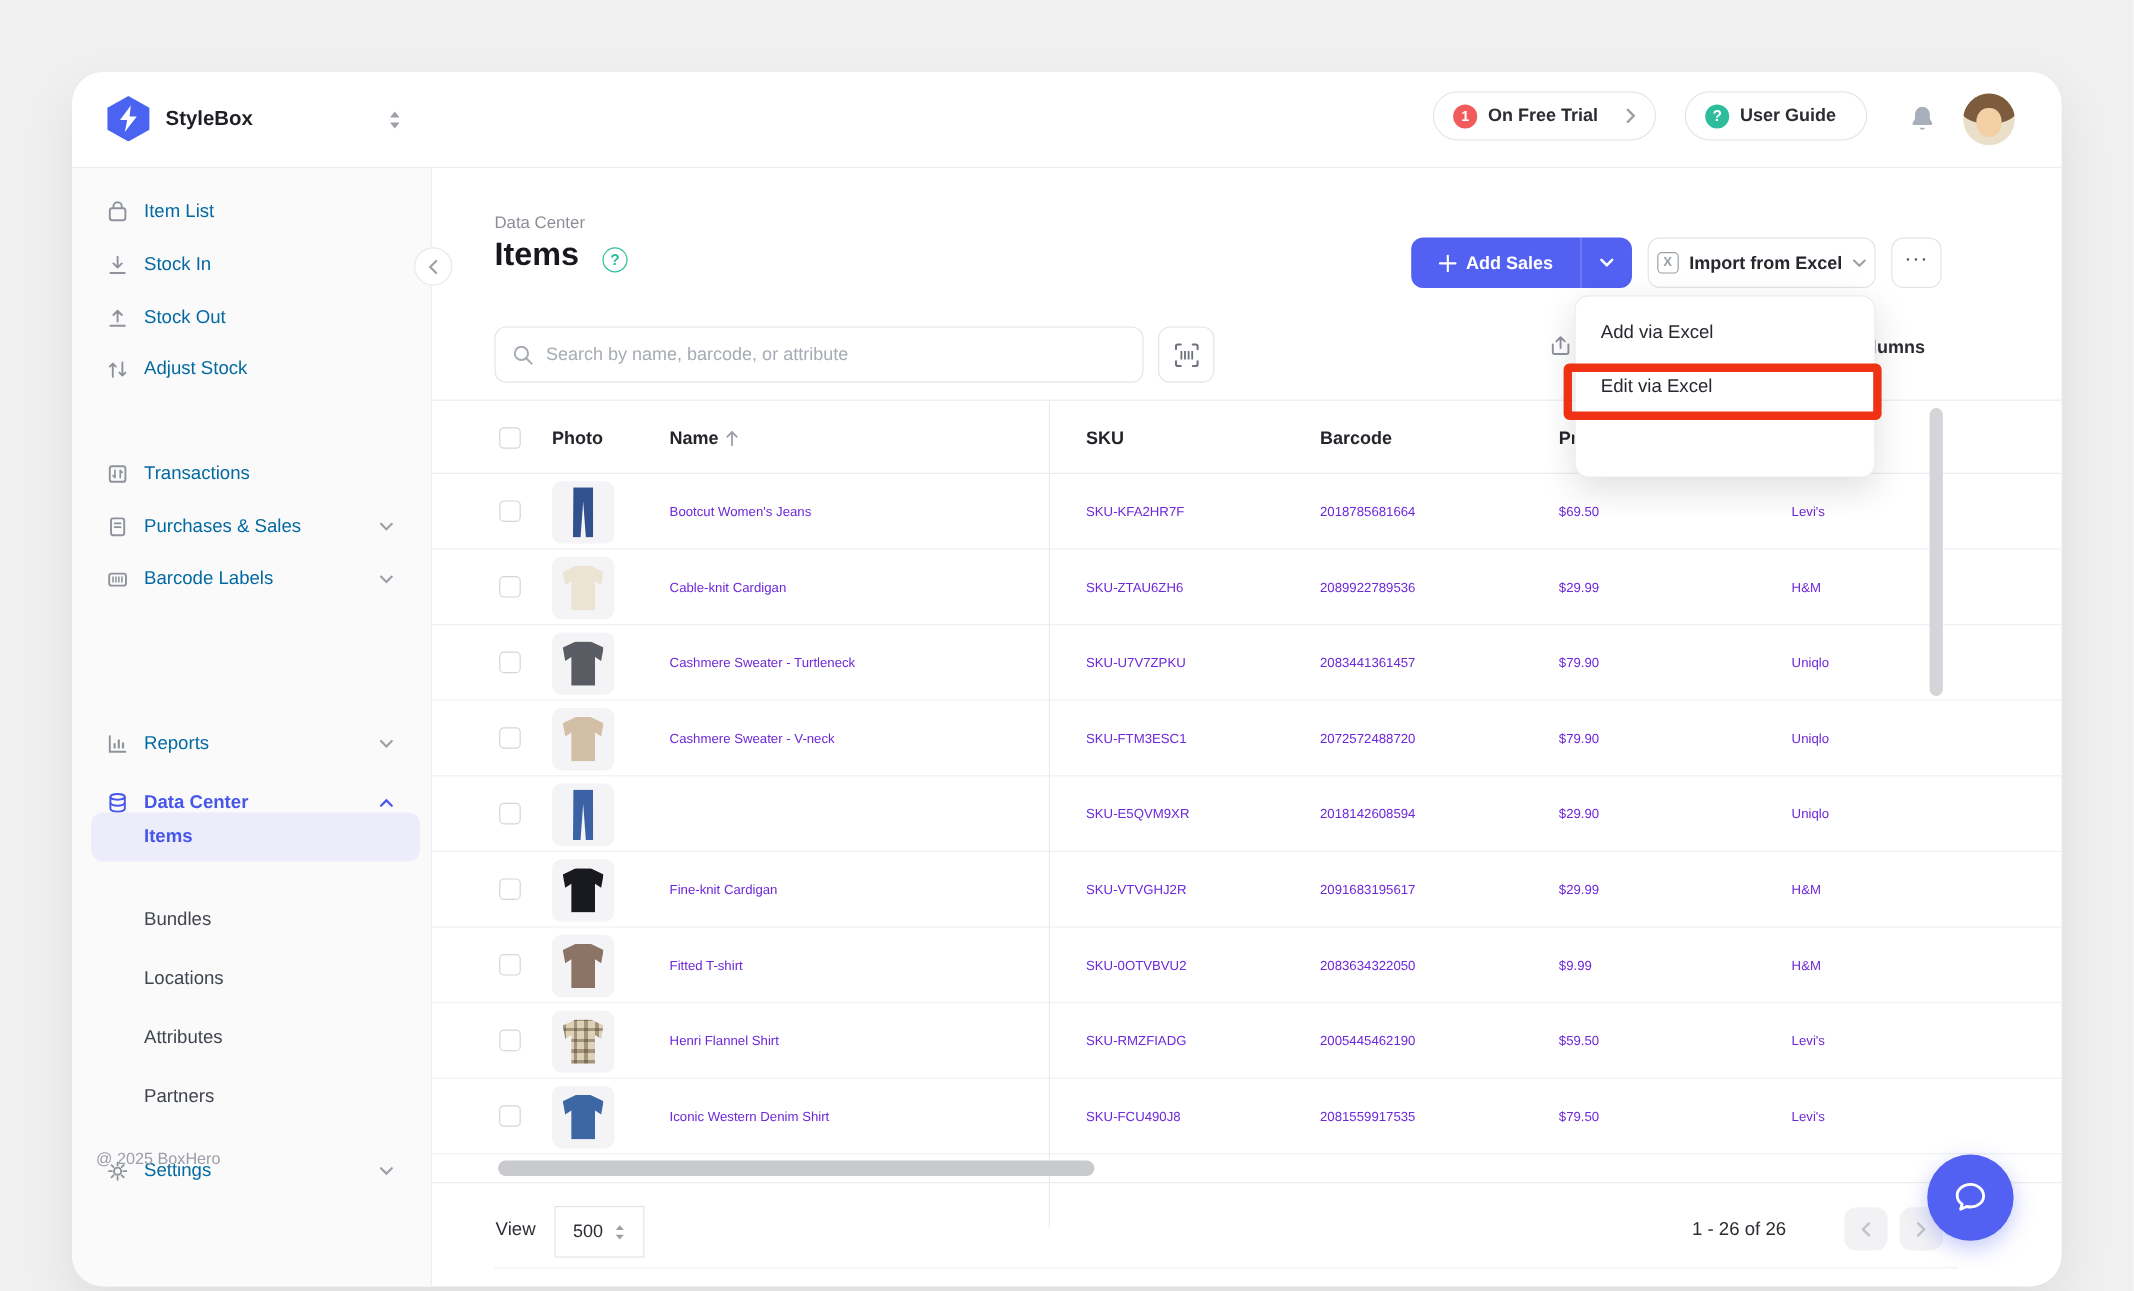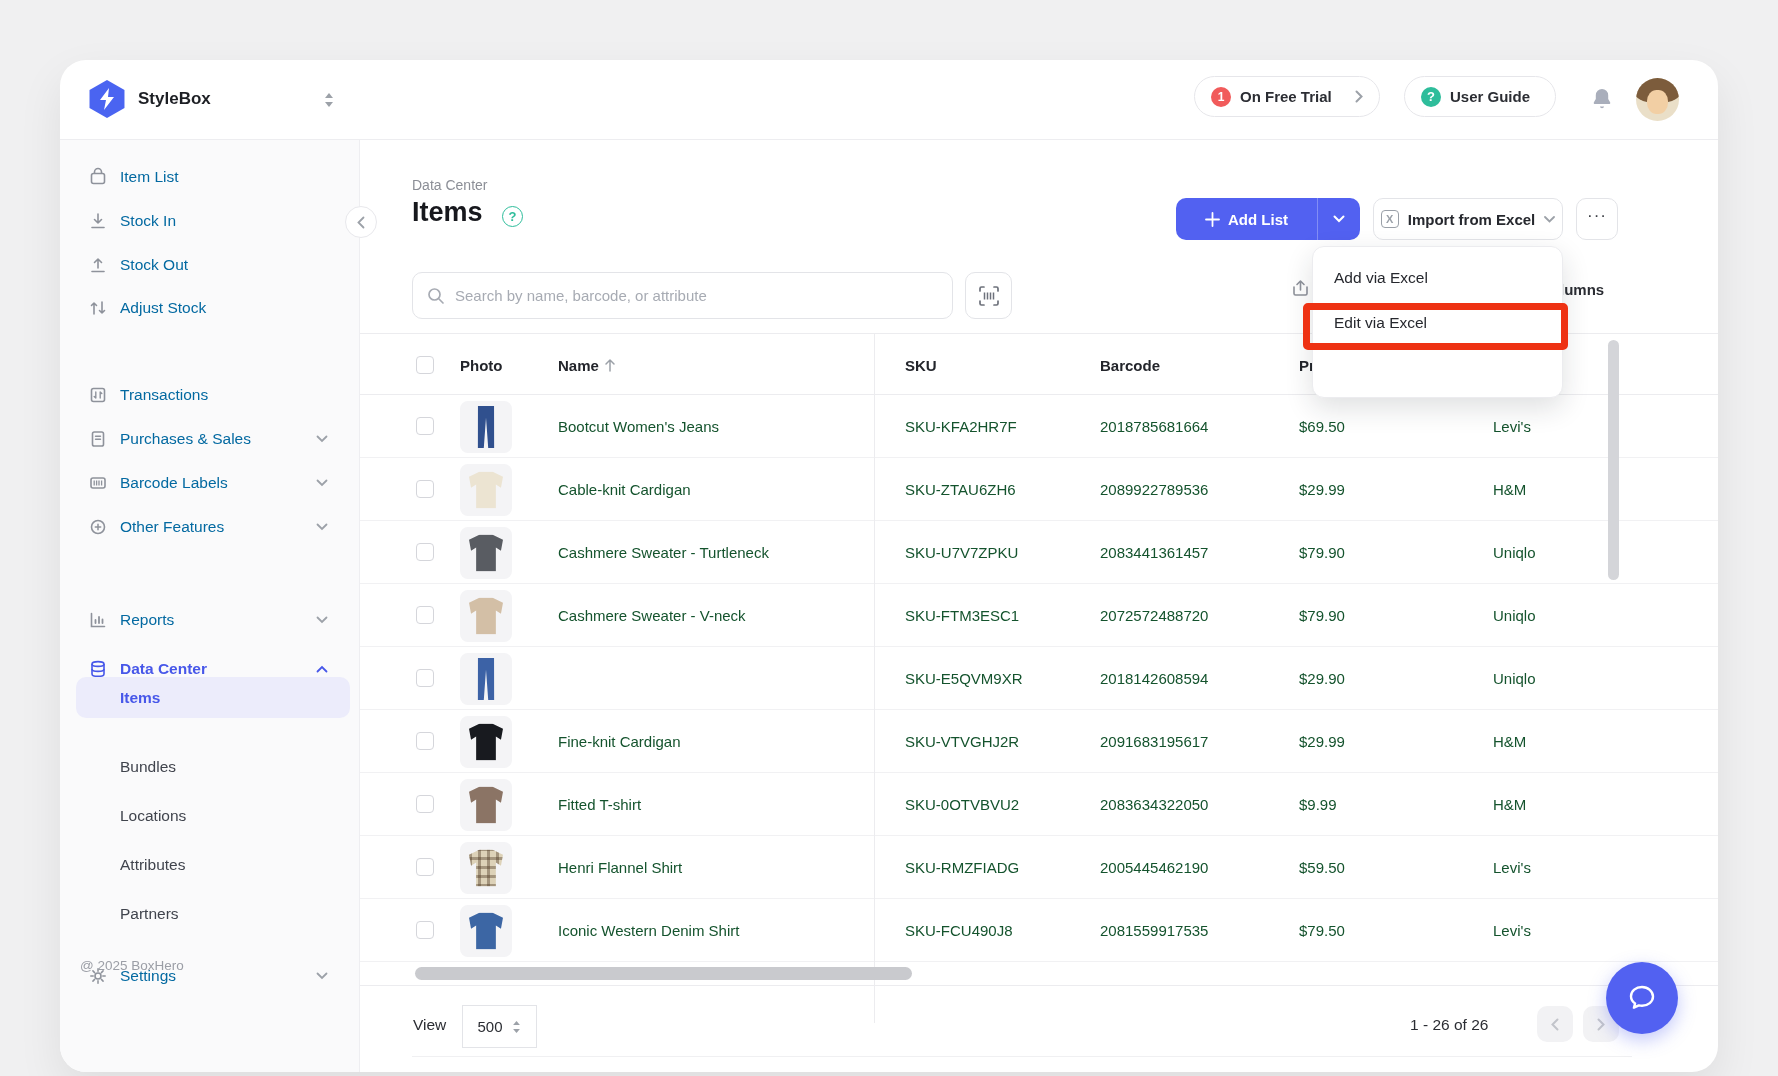--- a/index.html
+++ b/index.html
@@ -89,22 +89,22 @@
                    color:#2b2d33; z-index:1; }
 
   
   .thead { position:absolute; left:300px; top:273px; width:1358px; height:62px;
            border-top:1px solid #ececef; border-bottom:1px solid #ececef; background:#fff; }
   .thead .hcell { position:absolute; top:0; height:62px; display:flex; align-items:center;
                   font-size:15px; font-weight:600; color:#23252b; gap:5px; }
   .col-divider { position:absolute; left:814px; top:274px; width:1px; height:689px; background:#ececef; }
   .tbody { position:absolute; left:300px; top:335px; width:1358px; height:568px; overflow:hidden; }
   .trow { position:absolute; left:0; width:1358px; height:63px; border-bottom:1px solid #f1f1f3; }
-  .cell { position:absolute; top:0; height:63px; display:flex; align-items:center; font-size:15px;
-          color:#14532d; }
+  .cell { position:absolute; top:0; height:63px; display:flex; align-items:center; font-size:11px;
+          color:#6d28d9; }
   .cb { position:absolute; left:56px; width:18px; height:18px; border:1.5px solid #d5d6db;
         border-radius:4px; background:#fff; }
   .thead .cb { top:22px; }
   .trow .cb { top:22px; }
   .thumb { position:absolute; left:100px; top:6px; width:52px; height:52px; border-radius:8px;
            background:#f4f4f6; overflow:hidden; }
   .garment { position:absolute; left:50%; top:50%; transform:translate(-50%,-50%); }
   .garment[data-type="top"], .garment[data-type="plaid"] { width:34px; height:37px;
       clip-path:polygon(32% 0,68% 0,100% 14%,94% 44%,79% 35%,79% 100%,21% 100%,21% 35%,6% 44%,0 14%); }
   .garment[data-type="plaid"] { background-image:
@@ -232,30 +232,20 @@
   <div class="nav-item" style="top:403px">
     <svg class="ic" viewBox="0 0 20 20">
         <rect x="3" y="5" width="14" height="10" rx="2" stroke="#8e929b" stroke-width="1.6" fill="none"></rect>
         <path d="M6.2 7.5v5M8.6 7.5v5M11 7.5v5M13.6 7.5v5" stroke="#8e929b" stroke-width="1.3"></path>
       </svg>
     <span class="lbl">Barcode Labels</span>
     <svg class="chev" width="12" height="8" viewBox="0 0 12 8">
         <path d="M1.5 1.5L6 6l4.5-4.5" stroke="#9ca1a8" stroke-width="1.8" fill="none" stroke-linecap="round"></path>
       </svg>
   </div>
-  <div class="nav-item" style="top:447px">
-    <svg class="ic" viewBox="0 0 20 20">
-        <circle cx="10" cy="10" r="6.5" stroke="#8e929b" stroke-width="1.6" fill="none"></circle>
-        <path d="M10 7.3v5.4M7.3 10h5.4" stroke="#8e929b" stroke-width="1.5" stroke-linecap="round"></path>
-      </svg>
-    <span class="lbl">Other Features</span>
-    <svg class="chev" width="12" height="8" viewBox="0 0 12 8">
-        <path d="M1.5 1.5L6 6l4.5-4.5" stroke="#9ca1a8" stroke-width="1.8" fill="none" stroke-linecap="round"></path>
-      </svg>
-  </div>
   <div class="nav-item" style="top:540px">
     <svg class="ic" viewBox="0 0 20 20">
         <path d="M3.5 3.5v13h13" stroke="#8e929b" stroke-width="1.6" fill="none" stroke-linecap="round"></path>
         <path d="M7.5 13v-3M11 13V7M14.5 13V9.5" stroke="#8e929b" stroke-width="1.8" stroke-linecap="round"></path>
       </svg>
     <span class="lbl">Reports</span>
     <svg class="chev" width="12" height="8" viewBox="0 0 12 8">
         <path d="M1.5 1.5L6 6l4.5-4.5" stroke="#9ca1a8" stroke-width="1.8" fill="none" stroke-linecap="round"></path>
       </svg>
   </div>
@@ -306,21 +296,21 @@
   </div>
   <div class="breadcrumb">Data Center</div>
   <div class="page-title">Items</div>
   <div class="help-ic">?</div>
 
   <div class="btn-add">
     <span class="main-part">
       <svg width="15" height="15" viewBox="0 0 15 15">
           <path d="M7.5 1v13M1 7.5h13" stroke="#fff" stroke-width="1.8" stroke-linecap="round"></path>
         </svg>
-      <span>Add List</span>
+      <span>Add Sales</span>
     </span>
     <span class="divider"></span>
     <span class="caret-part">
       <svg width="12" height="8" viewBox="0 0 12 8">
           <path d="M1.5 1.5L6 6l4.5-4.5" stroke="#fff" stroke-width="2" fill="none" stroke-linecap="round"></path>
         </svg>
     </span>
   </div>
 
   <div class="btn-import">

